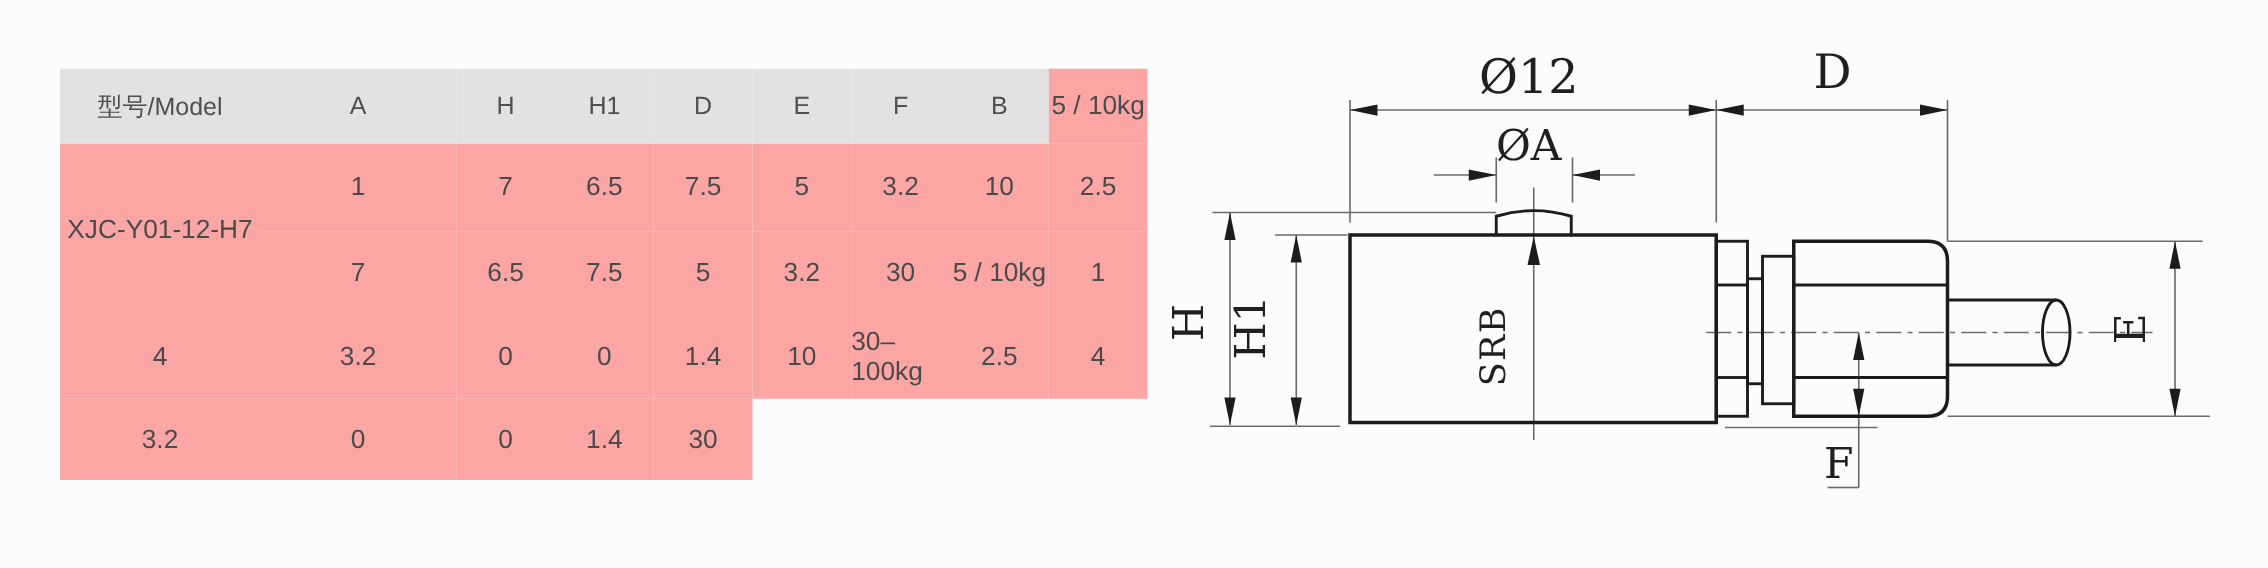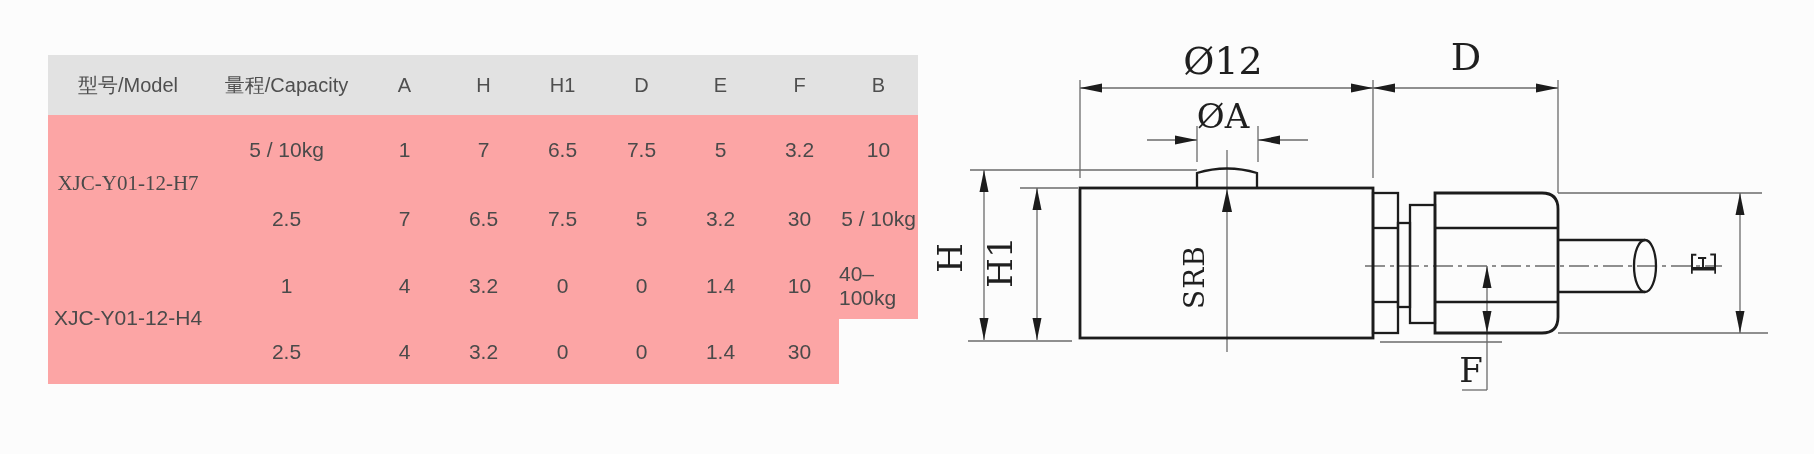--- a/index.html
+++ b/index.html
@@ -24,42 +24,41 @@
   }
   .th{
     background:#e2e2e2;
     font-size:20px;
     color:#4f4f4f;
   }
   .td{
     background:#fca5a5;
     font-size:21px;
   }
-  .model-a{grid-column:1;grid-row:2/4;font-family:Liberation Serif, serif;}
+  .model-a{grid-column:1;grid-row:2/4;}
   .model-b{grid-column:1;grid-row:4/6;}
   
   .drawing{
     position:absolute;left:930px;top:0;width:884px;height:454px;
   }
   .dim-line{stroke:#6b6b6b;stroke-width:1.3;fill:none;}
   .part{stroke:#1c1c1c;stroke-width:2.8;fill:none;}
   .part-thin{stroke:#1c1c1c;stroke-width:2.3;fill:none;}
   .ah{fill:#1c1c1c;stroke:none;}
   .lbl{
     font-family:"DejaVu Serif", serif;
     fill:#1f1f1f;
   }
 </style>
 </head>
 <body>
 
 <div class="spec-table">
 
   <div class="c th">型号/Model</div>
-  <div class="c th">量程/Capacity</div>
   <div class="c th">A</div>
   <div class="c th">H</div>
   <div class="c th">H1</div>
   <div class="c th">D</div>
   <div class="c th">E</div>
   <div class="c th">F</div>
   <div class="c th">B</div>
 
   <div class="c td model-a">XJC-Y01-12-H7</div>
 
@@ -73,32 +72,31 @@
   <div class="c td">10</div>
 
   <div class="c td">2.5</div>
   <div class="c td">7</div>
   <div class="c td">6.5</div>
   <div class="c td">7.5</div>
   <div class="c td">5</div>
   <div class="c td">3.2</div>
   <div class="c td">30</div>
 
-  <div class="c td model-b">XJC-Y01-12-H4</div>
 
   <div class="c td">5 / 10kg</div>
   <div class="c td">1</div>
   <div class="c td">4</div>
   <div class="c td">3.2</div>
   <div class="c td">0</div>
   <div class="c td">0</div>
   <div class="c td">1.4</div>
   <div class="c td">10</div>
 
-  <div class="c td">40–100kg</div>
+  <div class="c td">30–100kg</div>
   <div class="c td">2.5</div>
   <div class="c td">4</div>
   <div class="c td">3.2</div>
   <div class="c td">0</div>
   <div class="c td">0</div>
   <div class="c td">1.4</div>
   <div class="c td">30</div>
 </div>
 
 <svg class="drawing" viewBox="930 0 884 454">

